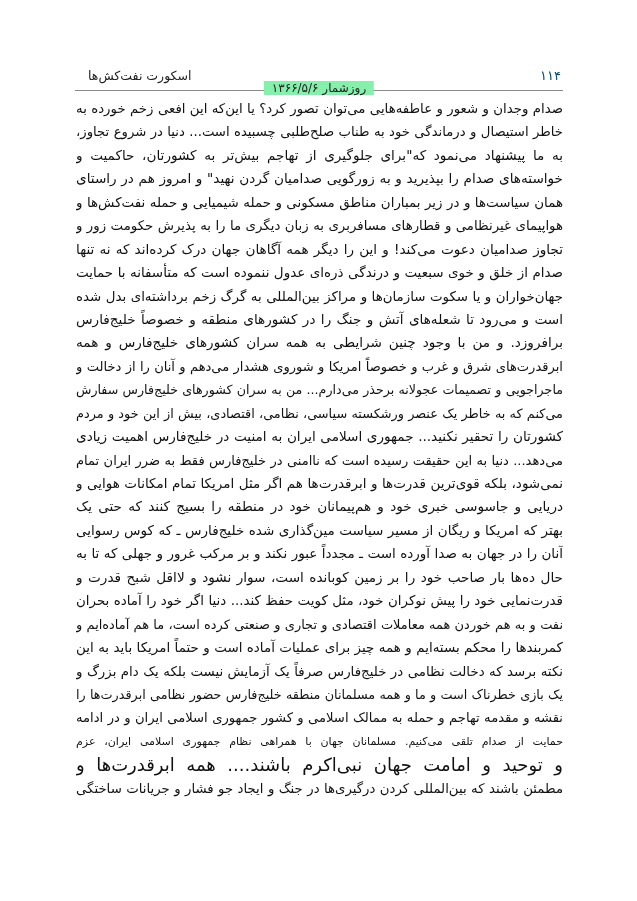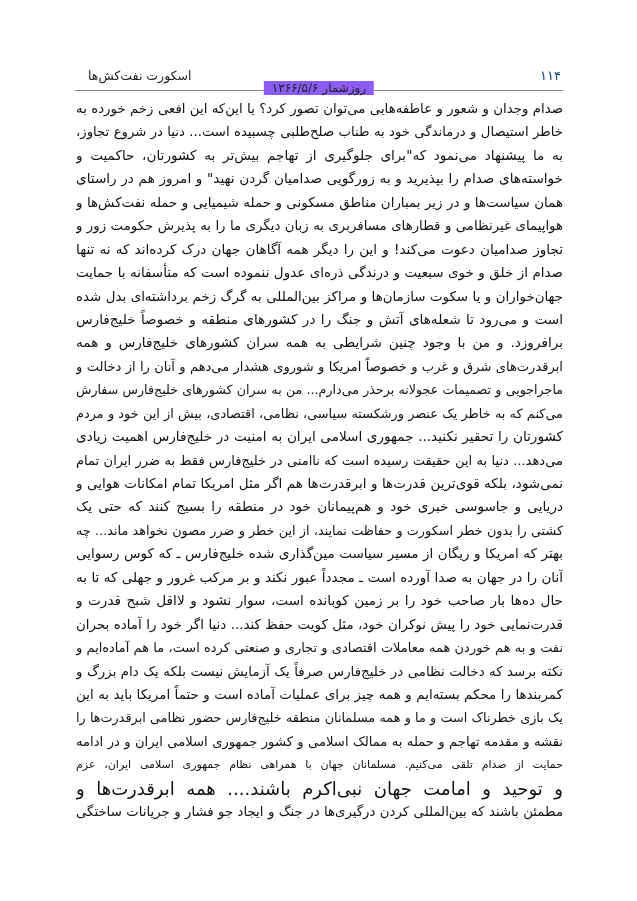--- a/index.html
+++ b/index.html
@@ -51,21 +51,21 @@
       right: 0;
       top: 24px;
       height: 0;
       border-top: 1.3px solid #8a8a8a;
     }
     .header-subtitle {
       position: absolute;
       left: 50%;
       transform: translateX(-50%);
       top: 15px;
-      background: #8b5cf6;
+      background: #86efac;
       padding: 0 8px;
       font-size: 12px;
       color: #222;
       white-space: nowrap;
     }
     .body-text {
       position: absolute;
       left: 76px;
       top: 97px;
       width: 487px;
@@ -109,28 +109,27 @@
     <span class="line" style="white-space: normal; font-size: 13.3962px; overflow: hidden;">جهان‌خواران و یا سکوت سازمان‌ها و مراکز بین‌المللی به گرگ زخم برداشته‌ای بدل شده</span>
     <span class="line" style="white-space: normal; overflow: hidden;">است و می‌رود تا شعله‌های آتش و جنگ را در کشورهای منطقه و خصوصاً خلیج‌فارس</span>
     <span class="line" style="white-space: normal; overflow: hidden;">برافروزد. و من با وجود چنین شرایطی به همه سران کشورهای خلیج‌فارس و همه</span>
     <span class="line" style="white-space: normal; font-size: 13.0756px; overflow: hidden;">ابرقدرت‌های شرق و غرب و خصوصاً امریکا و شوروی هشدار می‌دهم و آنان را از دخالت و</span>
     <span class="line" style="white-space: normal; font-size: 12.6436px; overflow: hidden;">ماجراجویی و تصمیمات عجولانه برحذر می‌دارم... من به سران کشورهای خلیج‌فارس سفارش</span>
     <span class="line" style="white-space: normal; font-size: 12.8532px; overflow: hidden;">می‌کنم که به خاطر یک عنصر ورشکسته سیاسی، نظامی، اقتصادی، بیش از این خود و مردم</span>
     <span class="line" style="white-space: normal; overflow: hidden;">کشورتان را تحقیر نکنید... جمهوری اسلامی ایران به امنیت در خلیج‌فارس اهمیت زیادی</span>
     <span class="line" style="white-space: normal; font-size: 13.0598px; overflow: hidden;">می‌دهد... دنیا به این حقیقت رسیده است که ناامنی در خلیج‌فارس فقط به ضرر ایران تمام</span>
     <span class="line" style="white-space: normal; font-size: 13.5095px; overflow: hidden;">نمی‌شود، بلکه قوی‌ترین قدرت‌ها و ابرقدرت‌ها هم اگر مثل امریکا تمام امکانات هوایی و</span>
     <span class="line" style="white-space: normal; overflow: hidden;">دریایی و جاسوسی خبری خود و هم‌پیمانان خود در منطقه را بسیج کنند که حتی یک</span>
-    <span class="line" style="white-space: normal; font-size: 12.8048px; overflow: hidden;">کشتی را بدون خطر اسکورت و حفاظت نمایند، از این خطر و ضرر مصون نخواهد ماند... چه</span>
     <span class="line" style="white-space: normal; font-size: 13.5203px; overflow: hidden;">بهتر که امریکا و ریگان از مسیر سیاست مین‌گذاری شده خلیج‌فارس ـ که کوس رسوایی</span>
     <span class="line" style="white-space: normal; font-size: 13.5229px; overflow: hidden;">آنان را در جهان به صدا آورده است ـ مجدداً عبور نکند و بر مرکب غرور و جهلی که تا به</span>
     <span class="line" style="white-space: normal; overflow: hidden;">حال ده‌ها بار صاحب خود را بر زمین کوبانده است، سوار نشود و لااقل شبح قدرت و</span>
     <span class="line" style="white-space: normal; font-size: 13.4175px; overflow: hidden;">قدرت‌نمایی خود را پیش نوکران خود، مثل کویت حفظ کند... دنیا اگر خود را آماده بحران</span>
     <span class="line" style="white-space: normal; font-size: 12.9535px; overflow: hidden;">نفت و به هم خوردن همه معاملات اقتصادی و تجاری و صنعتی کرده است، ما هم آماده‌ایم و</span>
+    <span class="line" style="white-space: normal; font-size: 13.4479px; overflow: hidden;">کمربندها را محکم بسته‌ایم و همه چیز برای عملیات آماده است و حتماً امریکا باید به این</span>
     <span class="line" style="white-space: normal; font-size: 13.3732px; overflow: hidden;">نکته برسد که دخالت نظامی در خلیج‌فارس صرفاً یک آزمایش نیست بلکه یک دام بزرگ و</span>
-    <span class="line" style="white-space: normal; font-size: 13.4479px; overflow: hidden;">کمربندها را محکم بسته‌ایم و همه چیز برای عملیات آماده است و حتماً امریکا باید به این</span>
     <span class="line" style="white-space: normal; font-size: 12.787px; overflow: hidden;">یک بازی خطرناک است و ما و همه مسلمانان منطقه خلیج‌فارس حضور نظامی ابرقدرت‌ها را</span>
     <span class="line" style="white-space: normal; font-size: 13.1793px; overflow: hidden;">نقشه و مقدمه تهاجم و حمله به ممالک اسلامی و کشور جمهوری اسلامی ایران و در ادامه</span>
     <span class="line" style="white-space: normal; font-size: 11px; overflow: hidden;">حمایت از صدام تلقی می‌کنیم. مسلمانان جهان با همراهی نظام جمهوری اسلامی ایران، عزم</span>
     <span class="line" style="white-space: normal; font-size: 18px; overflow: hidden;">و توحید و امامت جهان نبی‌اکرم باشند.... همه ابرقدرت‌ها و حامیان رژیم رو به زوال بعث</span>
     <span class="line last" style="white-space: normal; font-size: 13.2948px; overflow: hidden;">مطمئن باشند که بین‌المللی کردن درگیری‌ها در جنگ و ایجاد جو فشار و جریانات ساختگی</span>
   </div>
 
 </div>
 
 </body></html>

